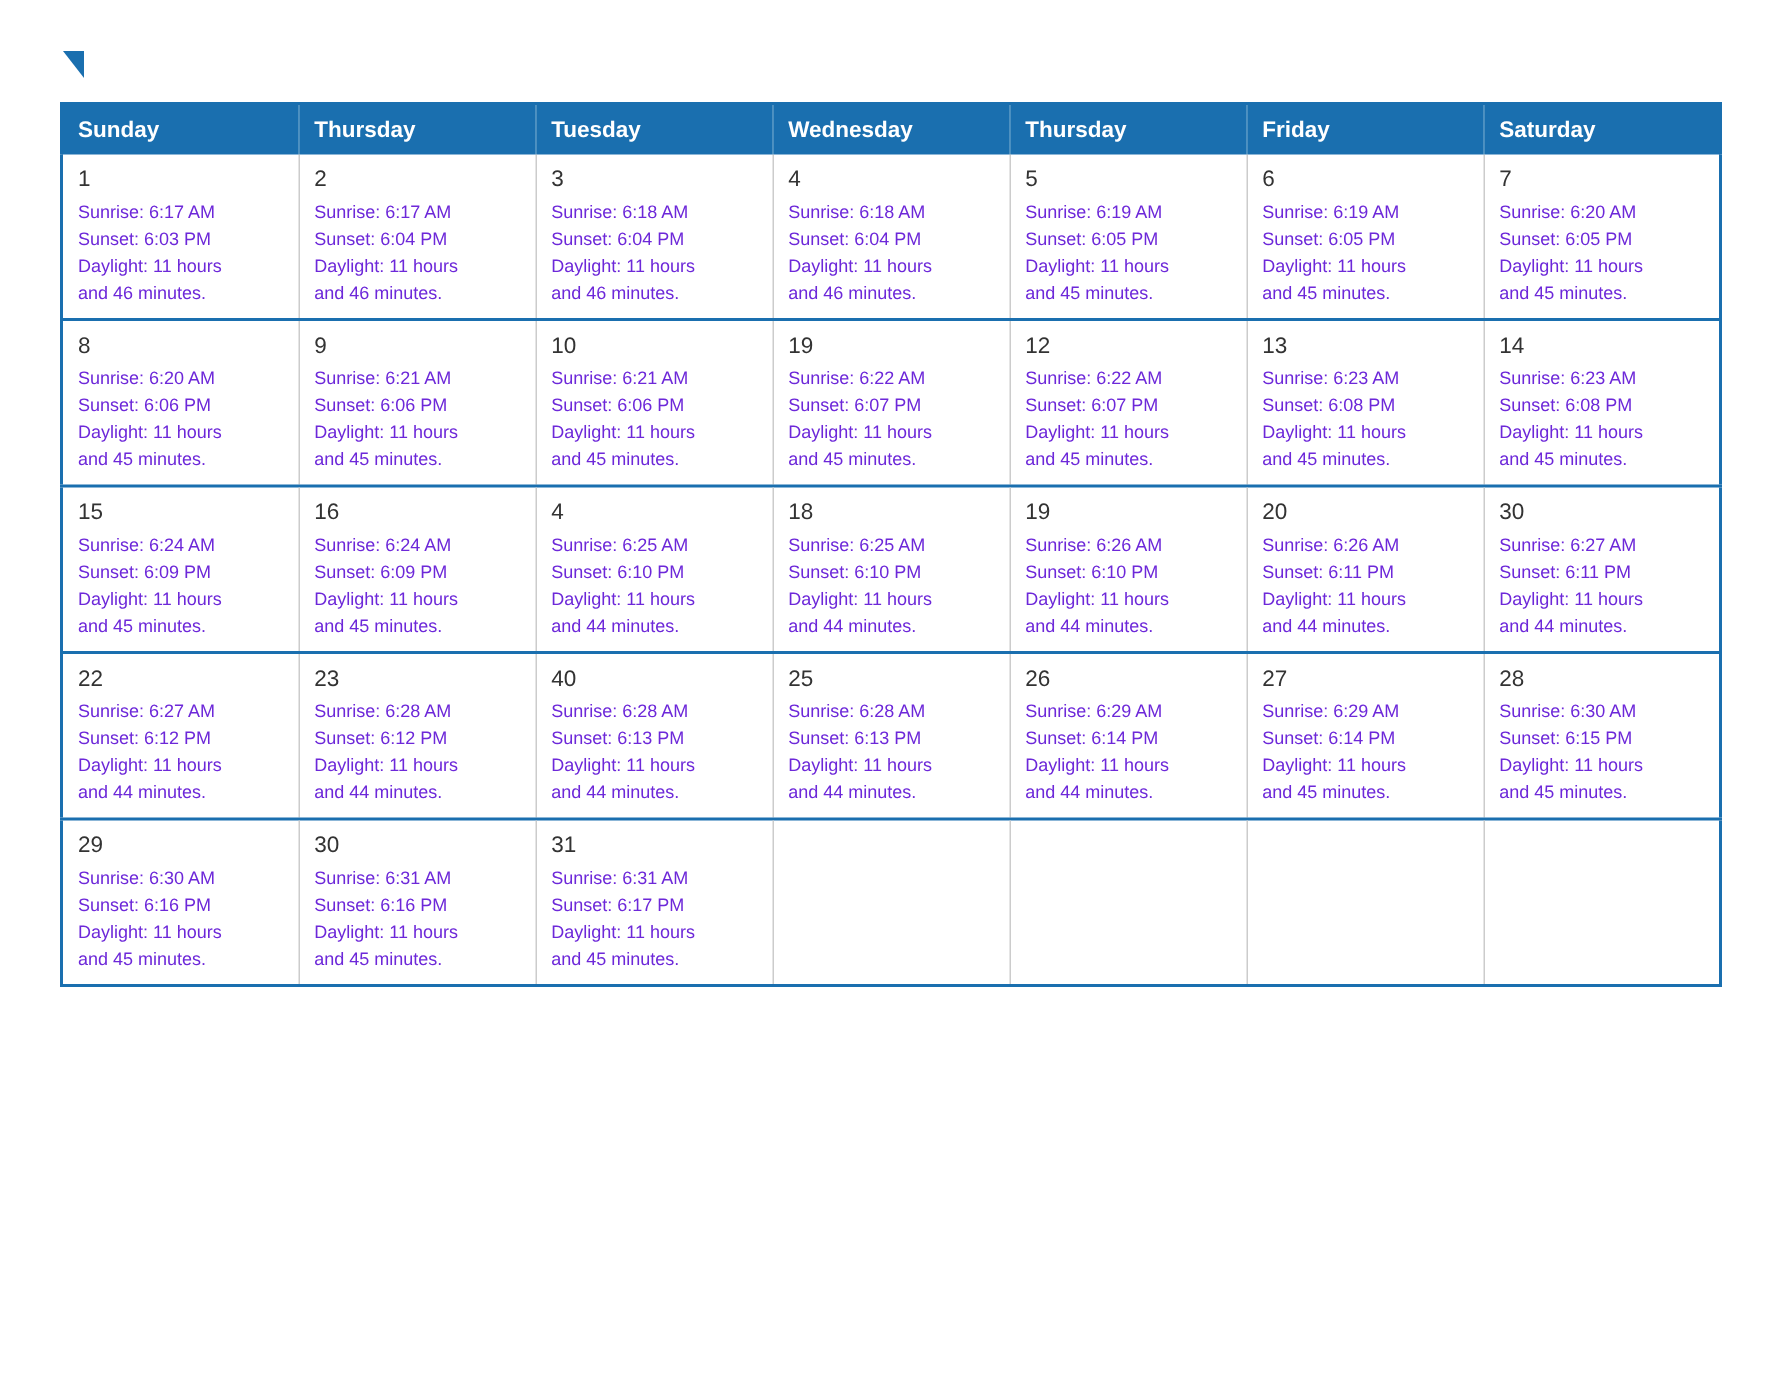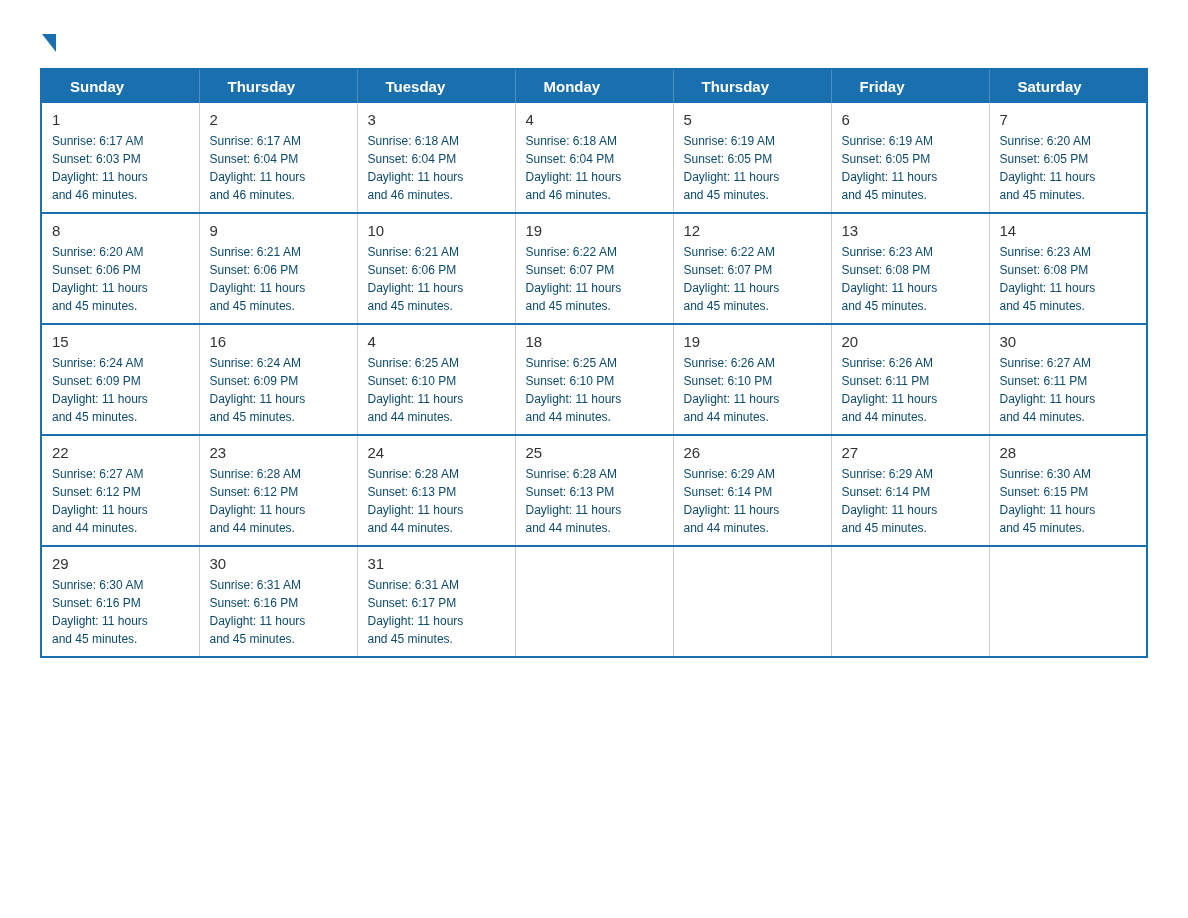--- a/index.html
+++ b/index.html
@@ -59,21 +59,21 @@
     .calendar {
       width: 100%;
       border-collapse: collapse;
       border: 2px solid #1a6faf;
     }
     .calendar thead tr th {
       background-color: #1a6faf;
       color: #fff;
       font-size: 15px;
       font-weight: bold;
-      padding: 8px 28px;
+      padding: 8px 10px;
       text-align: left;
       border-right: 1px solid #4a8fc0;
     }
     .calendar thead tr th:last-child {
       border-right: none;
     }
     .calendar tbody tr td {
       vertical-align: top;
       padding: 8px 10px;
       font-size: 12.5px;
@@ -91,21 +91,21 @@
     }
     .day-number {
       font-size: 15px;
       font-weight: normal;
       margin-bottom: 4px;
       display: block;
     }
     .day-info {
       font-size: 12px;
       line-height: 1.5;
-      color: #0c4a6e;
+      color: #6d28d9;
     }
     .empty-cell {
       background: #fff;
     }
   </style>
 </head>
 <body>
 
 <div class="header">
   <div class="logo">
@@ -120,21 +120,21 @@
     <div class="location"></div>
   </div>
 </div>
 
 <table class="calendar">
   <thead>
     <tr>
     <th>Sunday</th>
         <th>Thursday</th>
         <th>Tuesday</th>
-        <th>Monday</th>
+        <th>Wednesday</th>
         <th>Thursday</th>
         <th>Friday</th>
         <th>Saturday</th>
       </tr>
   </thead>
   <tbody id="calendar-body">
   <tr>
         <td>
         <span class="day-number">1</span>
         <div class="day-info">
@@ -342,21 +342,21 @@
         <td>
         <span class="day-number">23</span>
         <div class="day-info">
           Sunrise: 6:28 AM<br>
           Sunset: 6:12 PM<br>
           Daylight: 11 hours<br>
           and 44 minutes.
         </div>
       </td>
         <td>
-        <span class="day-number">24</span>
+        <span class="day-number">40</span>
         <div class="day-info">
           Sunrise: 6:28 AM<br>
           Sunset: 6:13 PM<br>
           Daylight: 11 hours<br>
           and 44 minutes.
         </div>
       </td>
         <td>
         <span class="day-number">25</span>
         <div class="day-info">

